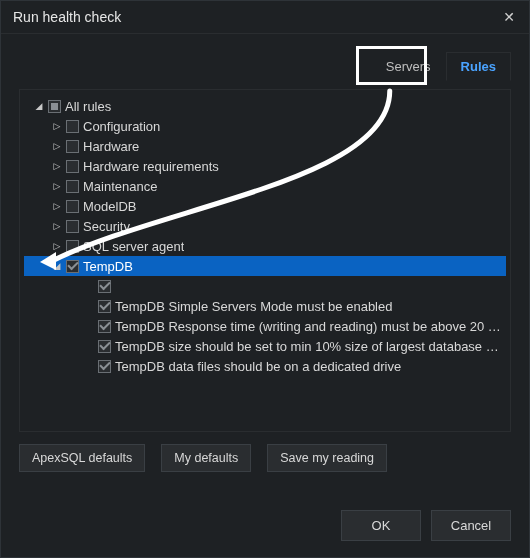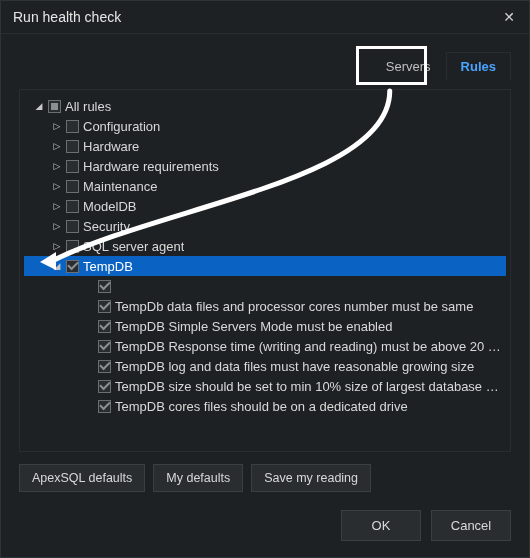--- a/index.html
+++ b/index.html
@@ -109,21 +109,21 @@
     transform: rotate(-45deg) translate(1px,-1px);
   }
   .checkbox.mixed::after {
     content: "";
     width: 7px; height: 7px;
     background: #8a8f94;
   }
   .indent { display:inline-block; height:1px; flex-shrink:0; }
   .bottom-buttons {
     display: flex;
-    gap: 8px;
+    gap: 16px;
     padding: 4px 18px 8px 18px;
   }
   .btn {
     background: #2a2d30;
     border: 1px solid #3a3f44;
     color: #d8d8d8;
     padding: 6px 12px;
     font-size: 12.5px;
     cursor: pointer;
   }
@@ -135,20 +135,21 @@
   }
   .dlg-btn {
     min-width: 80px;
     text-align: center;
     background: #2a2d30;
     border: 1px solid #3a3f44;
     color: #d8d8d8;
     padding: 7px 12px;
     font-size: 13px;
     cursor: pointer;
+    margin-top: 20px;
   }
   .arrow-svg {
     position: absolute;
     pointer-events: none;
     top: 0; left: 0;
   }
 </style>
 </head>
 <body>
 
@@ -221,51 +222,39 @@
       </div>
       <div class="tree-row">
         <span class="indent" style="width: 52px;"></span>
         <span class="expander blank"></span>
         <span class="checkbox checked"></span>
       </div>
       <div class="tree-row">
         <span class="indent" style="width: 52px;"></span>
         <span class="expander blank"></span>
         <span class="checkbox checked"></span>
-        <span class="label">TempDb data files and processor cores number must be same</span>
-      </div>
-      <div class="tree-row">
-        <span class="indent" style="width: 52px;"></span>
-        <span class="expander blank"></span>
-        <span class="checkbox checked"></span>
         <span class="label">TempDB Simple Servers Mode must be enabled</span>
       </div>
       <div class="tree-row">
         <span class="indent" style="width: 52px;"></span>
         <span class="expander blank"></span>
         <span class="checkbox checked"></span>
         <span class="label">TempDB Response time (writing and reading) must be above 20 ms</span>
       </div>
       <div class="tree-row">
         <span class="indent" style="width: 52px;"></span>
         <span class="expander blank"></span>
         <span class="checkbox checked"></span>
-        <span class="label">TempDB log and data files must have reasonable growing size</span>
-      </div>
-      <div class="tree-row">
-        <span class="indent" style="width: 52px;"></span>
-        <span class="expander blank"></span>
-        <span class="checkbox checked"></span>
         <span class="label">TempDB size should be set to min 10% size of largest database on server</span>
       </div>
       <div class="tree-row">
         <span class="indent" style="width: 52px;"></span>
         <span class="expander blank"></span>
         <span class="checkbox checked"></span>
-        <span class="label">TempDB cores files should be on a dedicated drive</span>
+        <span class="label">TempDB data files should be on a dedicated drive</span>
       </div>
     </div>
 
   <div class="bottom-buttons">
     <div class="btn">ApexSQL defaults</div>
     <div class="btn">My defaults</div>
     <div class="btn">Save my reading</div>
   </div>
 
   <div class="dialog-buttons">

